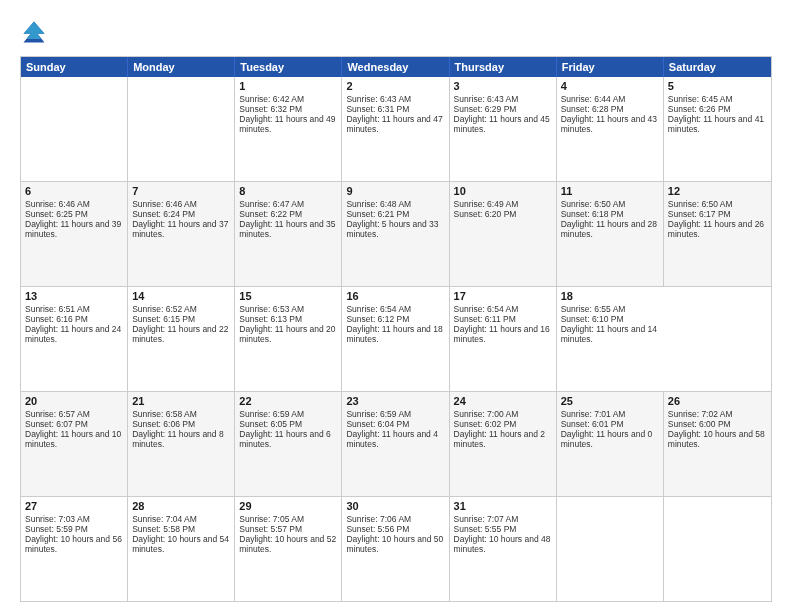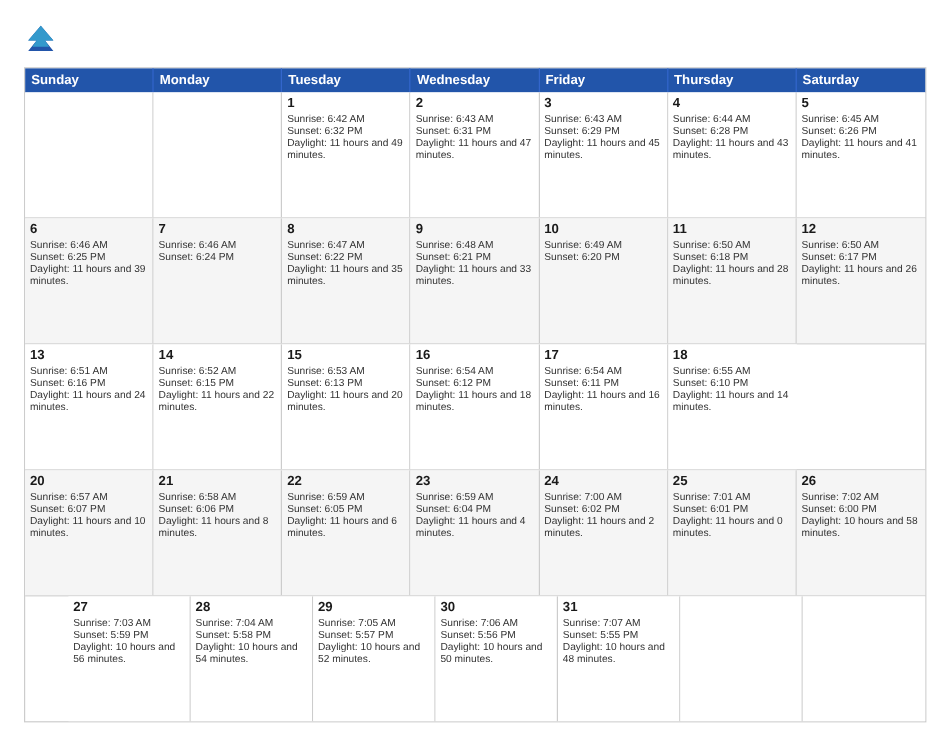--- a/index.html
+++ b/index.html
@@ -78,21 +78,21 @@
       flex: 1;
       display: flex;
       flex-direction: column;
     }
     .cal-week {
       display: grid;
       grid-template-columns: repeat(7, 1fr);
       flex: 1;
       border-bottom: 1px solid #ccc;
     }
-    .cal-week:last-child { border-bottom: none; margin-left: 36px; }
+    .cal-week:last-child { border-bottom: none; }
     .cal-cell {
       border-right: 1px solid #ccc;
       padding: 3px 4px;
       font-size: 8.5px;
       color: #333;
       background: #fff;
       vertical-align: top;
     }
     .cal-cell:last-child { border-right: none; }
     .cal-cell.alt-row {
@@ -126,22 +126,22 @@
       <div class="subtitle"></div>
     </div>
   </div>
 
   <div class="calendar">
     <div class="cal-header">
     <div class="cal-header-cell">Sunday</div>
         <div class="cal-header-cell">Monday</div>
         <div class="cal-header-cell">Tuesday</div>
         <div class="cal-header-cell">Wednesday</div>
+        <div class="cal-header-cell">Thursday</div>
         <div class="cal-header-cell">Friday</div>
-        <div class="cal-header-cell">Thursday</div>
         <div class="cal-header-cell">Saturday</div>
       </div>
     <div class="cal-body">
     <div class="cal-week">
           <div class="cal-cell"></div>
           <div class="cal-cell"></div>
           <div class="cal-cell">
             <span class="day-num">1</span>
             <div>Sunrise: 6:42 AM</div>
             <div>Sunset: 6:32 PM</div>
@@ -176,32 +176,33 @@
           <div class="cal-cell alt-row">
             <span class="day-num">6</span>
             <div>Sunrise: 6:46 AM</div>
             <div>Sunset: 6:25 PM</div>
             <div>Daylight: 11 hours and 39 minutes.</div>
           </div>
           <div class="cal-cell alt-row">
             <span class="day-num">7</span>
             <div>Sunrise: 6:46 AM</div>
             <div>Sunset: 6:24 PM</div>
+            <div>Daylight: 11 hours and 37 minutes.</div>
           </div>
           <div class="cal-cell alt-row">
             <span class="day-num">8</span>
             <div>Sunrise: 6:47 AM</div>
             <div>Sunset: 6:22 PM</div>
             <div>Daylight: 11 hours and 35 minutes.</div>
           </div>
           <div class="cal-cell alt-row">
             <span class="day-num">9</span>
             <div>Sunrise: 6:48 AM</div>
             <div>Sunset: 6:21 PM</div>
-            <div>Daylight: 11 hours and 33 minutes.</div>
+            <div>Daylight: 5 hours and 33 minutes.</div>
           </div>
           <div class="cal-cell alt-row">
             <span class="day-num">10</span>
             <div>Sunrise: 6:49 AM</div>
             <div>Sunset: 6:20 PM</div>
           </div>
           <div class="cal-cell alt-row">
             <span class="day-num">11</span>
             <div>Sunrise: 6:50 AM</div>
             <div>Sunset: 6:18 PM</div>

